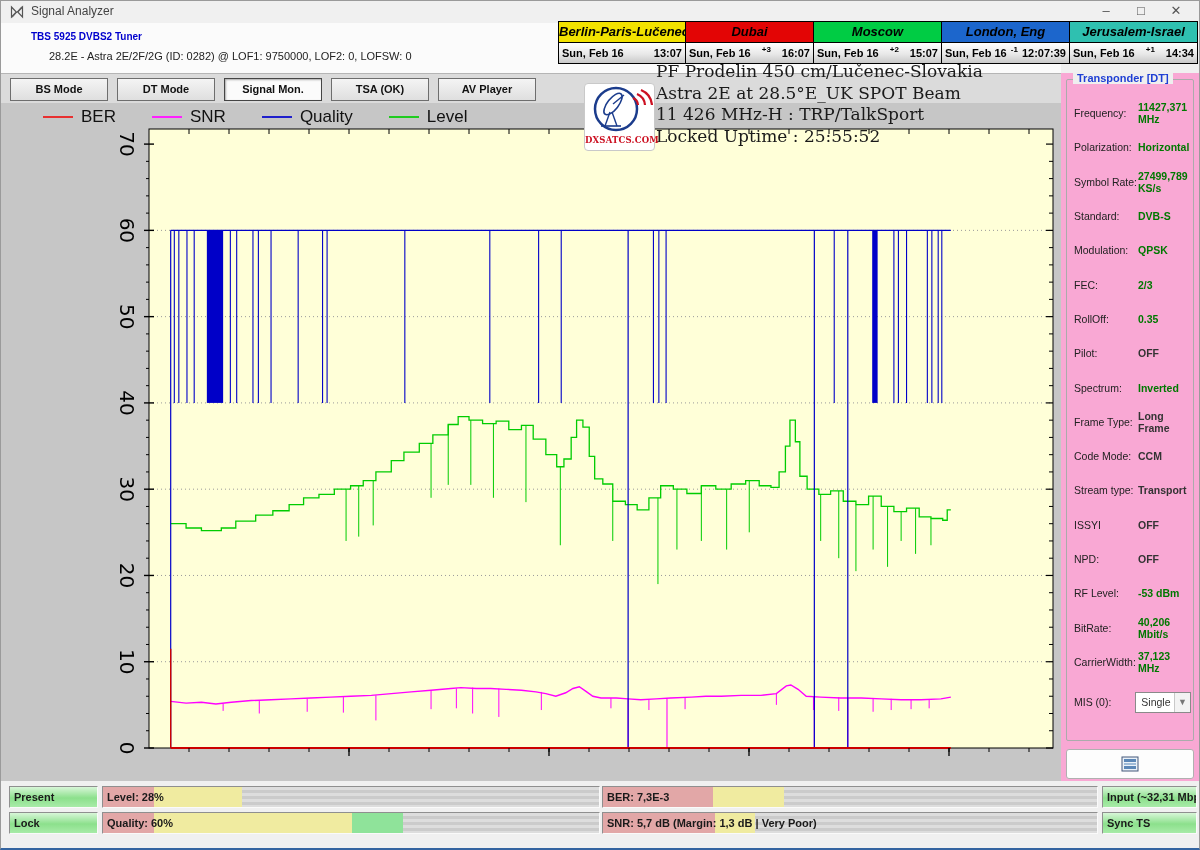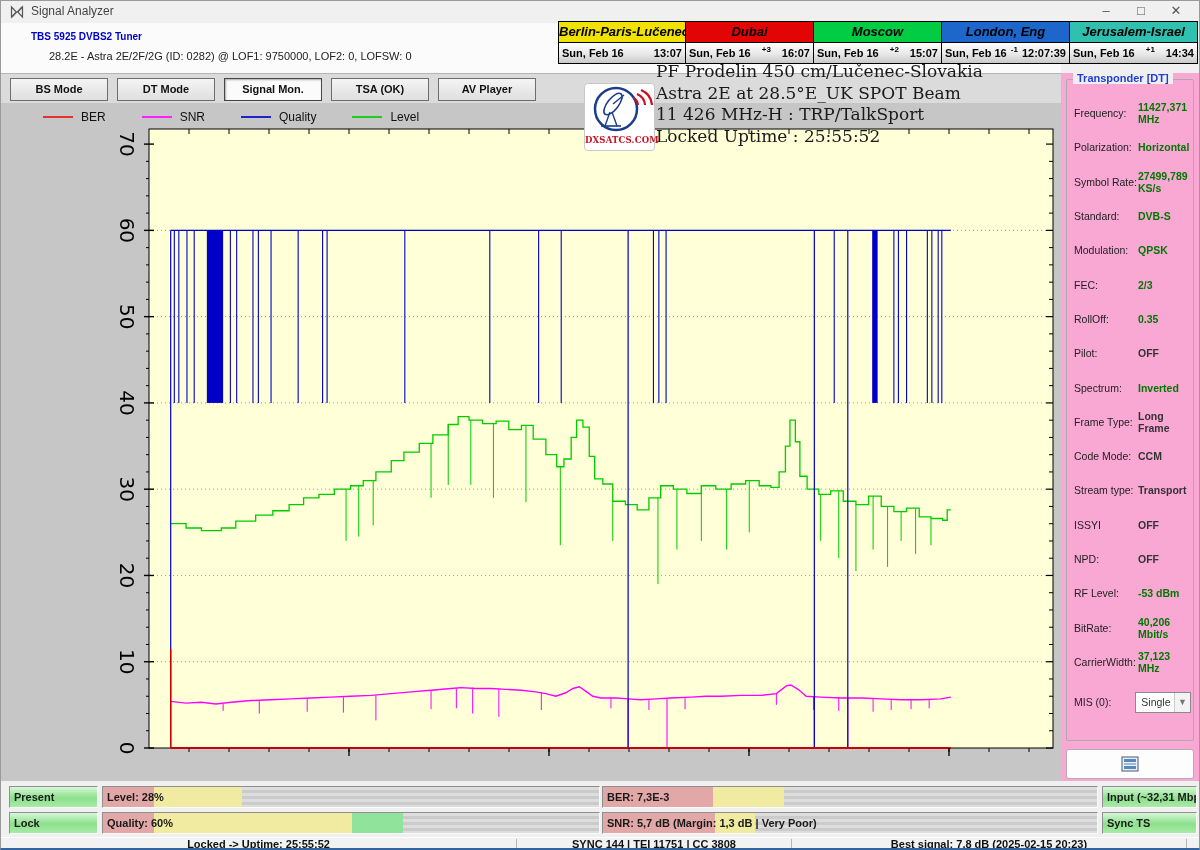--- a/index.html
+++ b/index.html
@@ -29,21 +29,21 @@
   .clock-val .off{font-size:8px;position:relative;top:-4px;margin-left:auto;}
   .clock-val .time{margin-left:auto;}
   
   #tabbar{position:absolute;left:0;top:72px;width:1060px;height:30px;background:#DBDBDB;border-top:1px solid #B5B5B5;}
   .tab{display:inline-block;width:96px;height:21px;margin:4px 0 0 9px;background:linear-gradient(#F4F4F4,#DFDFDF);
        border:1px solid #6E6E6E;font-size:11px;font-weight:600;text-align:center;line-height:21px;color:#111;cursor:default;}
   .tab.active{background:#FBFBFB;border:1px solid #454545;box-shadow:inset 1px 1px 2px #aaa;}
   
   #chart-region{position:absolute;left:0;top:102px;width:1060px;height:678px;background:#C6C6C6;}
   #legend{position:absolute;left:42px;top:5px;display:flex;gap:36px;align-items:center;height:18px;}
-  .leg-item{display:flex;align-items:center;gap:8px;font-size:12px;color:#111;}
+  .leg-item{display:flex;align-items:center;gap:8px;font-size:17px;color:#111;}
   .leg-line{width:30px;height:0;border-top:2px solid #000;}
   #chart-svg{position:absolute;left:0;top:0;}
   
   #overlay-text{position:absolute;left:655px;top:60px;z-index:6;font-family:"DejaVu Serif",serif;
                 font-size:17px;color:#1A1A1A;line-height:21.5px;white-space:nowrap;}
   #logo{position:absolute;left:583px;top:82px;width:69px;height:66px;background:#fff;border:1px solid #C9C9C9;
         border-radius:4px;z-index:6;text-align:center;}
   #logo .logo-text{font-family:"DejaVu Serif",serif;font-size:8.5px;font-weight:bold;color:#CC1122;margin-top:-3px;letter-spacing:.2px;}
   
   #right-panel{position:absolute;left:1060px;top:72px;width:140px;height:708px;background:#f9a8d4;}
@@ -533,22 +533,14 @@
         <div class="ind-track"></div>
         <div class="ind-seg" style="left: 0%; width: 22.6%; background: rgb(226, 167, 167);"></div>
         <div class="ind-seg" style="left: 22.6%; width: 8.2%; background: rgb(240, 235, 160);"></div>
         <span class="ind-label">SNR: 5,7 dB (Margin: 1,3 dB | Very Poor)</span>
       </div>
       <div class="ind-box ind-solid" style="left: 1101px; width: 95px; top: 811px;">
         <span class="ind-label">Sync TS</span>
       </div>
     </div>
 
-  <div id="statusbar">
-    <div class="sb-sec" style="left:0;width:515px;">Locked -&gt; Uptime: 25:55:52</div>
-    <div class="sb-div" style="left:515px;"></div>
-    <div class="sb-sec" style="left:516px;width:274px;">SYNC 144 | TEI 11751 | CC 3808</div>
-    <div class="sb-div" style="left:790px;"></div>
-    <div class="sb-sec" style="left:791px;width:394px;">Best signal: 7,8 dB (2025-02-15 20:23)</div>
-    <div class="sb-div" style="left:1185px;"></div>
-  </div>
 
 </div>
 
 </body></html>

